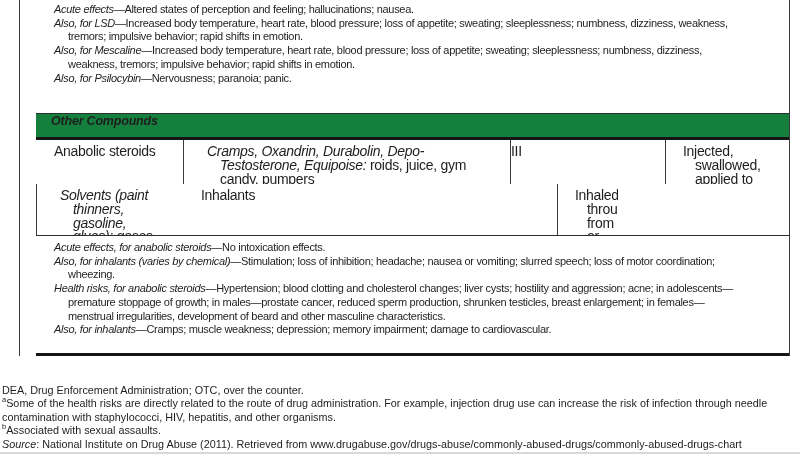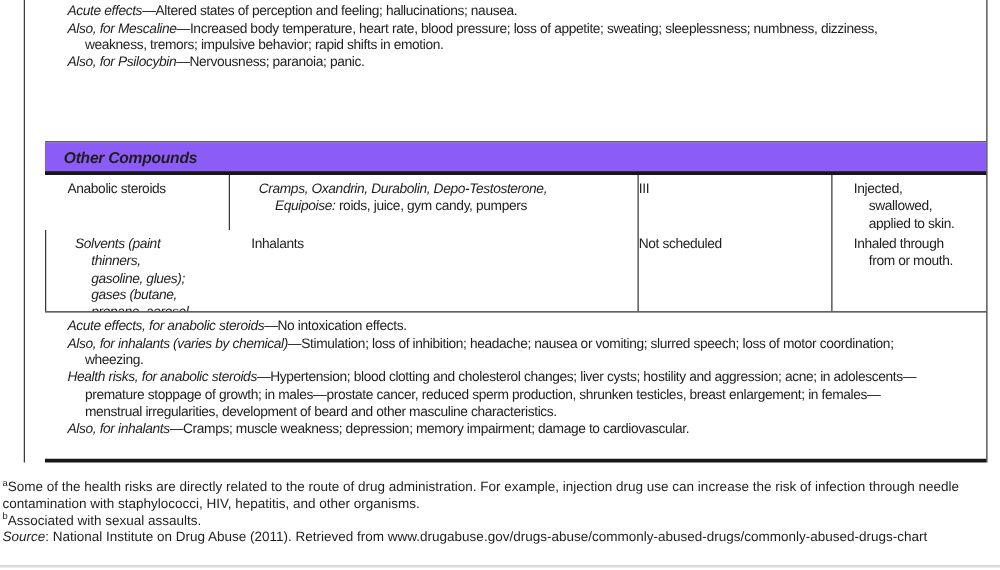--- a/index.html
+++ b/index.html
@@ -12,28 +12,28 @@
     border-left:1.5px solid #3a3a3a;border-right:1.5px solid #3a3a3a;padding-left:16px;
   }
   .notes-sec{
     font-size:11px;line-height:13.7px;letter-spacing:-0.3px;box-sizing:border-box;overflow:hidden;
   }
   .sec-hallucinogens{height:114px;padding:3px 42px 0 0;border-bottom:1.6px solid #2e2e2e;}
   .sec-compounds-notes{height:120px;padding:5px 42px 0 0;border-bottom:3px solid #161616;}
   .note-para{padding-left:32px;text-indent:-14px;}
   .lead{font-style:italic;}
   .band{
-    height:26px;background:#8b5cf6;border-bottom:3px solid #161616;box-sizing:border-box;
-    display:flex;align-items:center;padding-left:15px;
+    height:26px;background:#15803d;border-bottom:3px solid #161616;box-sizing:border-box;
+    display:flex;align-items:flex-start;padding-left:15px;
     font-size:12.5px;font-weight:bold;font-style:italic;letter-spacing:-0.2px;
   }
   .grid{
     display:grid;grid-template-columns:147px 327px 108px 186px;grid-template-rows:44px 1fr;
-    height:110px;border-bottom:1.8px solid #2e2e2e;box-sizing:border-box;overflow:hidden;
-    font-size:11px;line-height:13.8px;letter-spacing:-0.3px;
+    height:96px;border-bottom:1.8px solid #2e2e2e;box-sizing:border-box;overflow:hidden;
+    font-size:14px;line-height:13.8px;letter-spacing:-0.3px;
   }
   .c{box-sizing:border-box;overflow:hidden;}
   .c-names,.c-sched,.c-admin{border-left:1.5px solid #3a3a3a;}
   .c-sub{padding:5px 4px 0 18px;}
   .c-names{padding:5px 28px 0 36px;text-indent:-13px;}
   .c-sched{padding-top:5px;text-align:left;}
   .c-admin{padding:5px 30px 0 29px;text-indent:-12px;margin-left:47px;}
   .footnotes{
     position:absolute;left:2px;top:384px;width:782px;
     font-size:10.8px;line-height:13.4px;letter-spacing:0;color:#1e1e1e;
@@ -45,58 +45,59 @@
 <body>
 
 <div class="page">
 
   <div class="tbl">
 
     <div class="notes-sec sec-hallucinogens">
 
         <div class="note-para"><i class="lead">Acute effects</i><span>—Altered states of perception and feeling; hallucinations; nausea.</span></div>
 
+        <div class="note-para"><i class="lead">Also, for LSD</i><span>—Increased body temperature, heart rate, blood pressure; loss of appetite; sweating; sleeplessness; numbness, dizziness, weakness, tremors; impulsive behavior; rapid shifts in emotion.</span></div>
 
         <div class="note-para"><i class="lead">Also, for Mescaline</i><span>—Increased body temperature, heart rate, blood pressure; loss of appetite; sweating; sleeplessness; numbness, dizziness, weakness, tremors; impulsive behavior; rapid shifts in emotion.</span></div>
 
         <div class="note-para"><i class="lead">Also, for Psilocybin</i><span>—Nervousness; paranoia; panic.</span></div>
 
       </div>
 
     <div class="band">
       <span>Other Compounds</span>
     </div>
 
     <div class="grid">
 
         <div class="c c-sub">Anabolic steroids</div>
         <div class="c c-names"><i>Cramps, Oxandrin, Durabolin, Depo-Testosterone, Equipoise:</i><span> roids, juice, gym candy, pumpers</span></div>
         <div class="c c-sched">III</div>
         <div class="c c-admin">Injected, swallowed, applied to skin.</div>
 
         <div class="c c-names"><i>Solvents (paint thinners, gasoline, glues); gases (butane, propane, aerosol propellants, nitrous oxide); nitrites (isoamyl, isobutyl, cyclohexyl):</i><span> laughing gas, poppers, snappers, whippets</span></div>
         <div class="c c-sub">Inhalants</div>
-        <div class="c c-sched">Not scheduled</div>
         <div class="c c-admin">Inhaled through from or mouth.</div>
       </div>
 
     <div class="notes-sec sec-compounds-notes">
 
         <div class="note-para"><i class="lead">Acute effects, for anabolic steroids</i><span>—No intoxication effects.</span></div>
 
         <div class="note-para"><i class="lead">Also, for inhalants (varies by chemical)</i><span>—Stimulation; loss of inhibition; headache; nausea or vomiting; slurred speech; loss of motor coordination; wheezing.</span></div>
 
         <div class="note-para"><i class="lead">Health risks, for anabolic steroids</i><span>—Hypertension; blood clotting and cholesterol changes; liver cysts; hostility and aggression; acne; in adolescents—premature stoppage of growth; in males—prostate cancer, reduced sperm production, shrunken testicles, breast enlargement; in females—menstrual irregularities, development of beard and other masculine characteristics.</span></div>
 
         <div class="note-para"><i class="lead">Also, for inhalants</i><span>—Cramps; muscle weakness; depression; memory impairment; damage to cardiovascular.</span></div>
       </div>
 
   </div>
 
   <div class="footnotes">
+    <div>DEA, Drug Enforcement Administration; OTC, over the counter.</div>
     <div><sup>a</sup><span>Some of the health risks are directly related to the route of drug administration. For example, injection drug use can increase the risk of infection through needle contamination with staphylococci, HIV, hepatitis, and other organisms.</span></div>
     <div><sup>b</sup><span>Associated with sexual assaults.</span></div>
     <div><i class="lead">Source</i><span>: National Institute on Drug Abuse (2011). Retrieved from www.drugabuse.gov/drugs-abuse/commonly-abused-drugs/commonly-abused-drugs-chart</span></div>
   </div>
 
   <div class="page-edge"></div>
 
 </div>
 
 </body></html>

